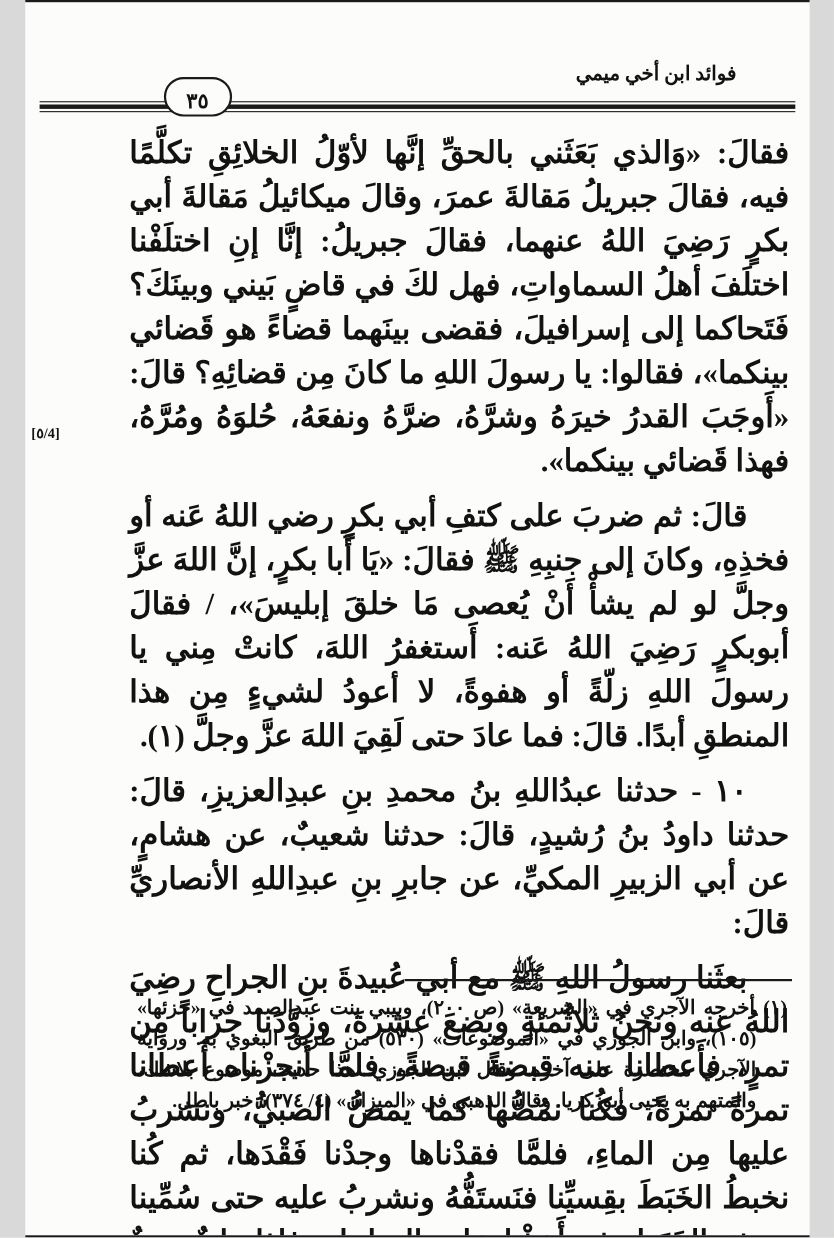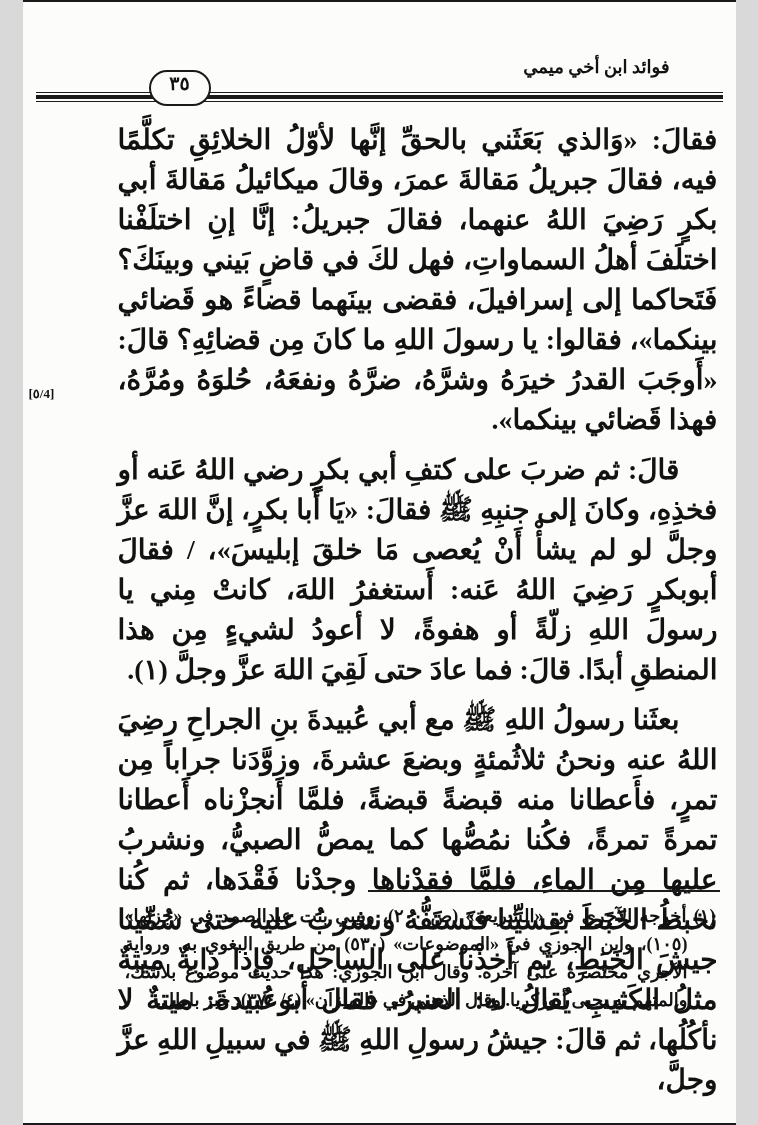--- a/index.html
+++ b/index.html
@@ -25,21 +25,21 @@
   .header-rules { position:absolute; top:90px; right:13px; left:13px; }
   .header-rules .r1 { height:1px; background:#1a1a1a; margin-bottom:2px; }
   .header-rules .r2 { height:4px; background:#1a1a1a; margin-bottom:2px; }
   .header-rules .r3 { height:1px; background:#1a1a1a; }
   .page-number-box {
     position:absolute; top:68px; left:126px;
     width:62px; height:36px;
     background:#fcfcfa;
     border:2px solid #1a1a1a;
     border-radius:18px;
-    display:flex; align-items:flex-start; justify-content:center;
+    display:flex; align-items:flex-end; justify-content:center;
     font-size:19px; font-weight:bold;
     z-index:2;
   }
 
   
   .body-text {
     position:absolute; top:118px; right:18px; left:95px;
     font-size:28px; font-weight:600;
     line-height:40px;
     text-align:justify;
@@ -89,20 +89,21 @@
     <div class="page-number-box">
       <span>٣٥</span>
     </div>
   </header>
 
   <div class="margin-note">[4/٥]</div>
 
   <main class="body-text">
     <p>فقالَ: «وَالذي بَعَثَني بالحقِّ إنَّها لأوّلُ الخلائِقِ تكلَّمًا فيه، فقالَ جبريلُ مَقالةَ عمرَ، وقالَ ميكائيلُ مَقالةَ أبي بكرٍ رَضِيَ اللهُ عنهما، فقالَ جبريلُ: إنَّا إنِ اختلَفْنا اختلَفَ أهلُ السماواتِ، فهل لكَ في قاضٍ بَيني وبينَكَ؟ فَتَحاكما إلى إسرافيلَ، فقضى بينَهما قضاءً هو قَضائي بينكما»، فقالوا: يا رسولَ اللهِ ما كانَ مِن قضائِهِ؟ قالَ: «أَوجَبَ القدرُ خيرَهُ وشرَّهُ، ضرَّهُ ونفعَهُ، حُلوَهُ ومُرَّهُ، فهذا قَضائي بينكما».</p>
     <p class="indent">قالَ: ثم ضربَ على كتفِ أبي بكرٍ رضي اللهُ عَنه أو فخذِهِ، وكانَ إلى جنبِهِ ﷺ فقالَ: «يَا أَبا بكرٍ، إنَّ اللهَ عزَّ وجلَّ لو لم يشأْ أَنْ يُعصى مَا خلقَ إبليسَ»، / فقالَ أبوبكرٍ رَضِيَ اللهُ عَنه: أَستغفرُ اللهَ، كانتْ مِني يا رسولَ اللهِ زلّةً أو هفوةً، لا أعودُ لشيءٍ مِن هذا المنطقِ أبدًا. قالَ: فما عادَ حتى لَقِيَ اللهَ عزَّ وجلَّ (١).</p>
+    <p class="indent">١٠ - حدثنا عبدُاللهِ بنُ محمدِ بنِ عبدِالعزيزِ، قالَ: حدثنا داودُ بنُ رُشيدٍ، قالَ: حدثنا شعيبٌ، عن هشامٍ، عن أبي الزبيرِ المكيِّ، عن جابرِ بنِ عبدِاللهِ الأنصاريِّ قالَ:</p>
     <p class="indent">بعثَنا رسولُ اللهِ ﷺ مع أبي عُبيدةَ بنِ الجراحِ رضِيَ اللهُ عنه ونحنُ ثلاثُمئةٍ وبضعَ عشرةَ، وزوَّدَنا جراباً مِن تمرٍ، فأَعطانا منه قبضةً قبضةً، فلمَّا أَنجزْناه أَعطانا تمرةً تمرةً، فكُنا نمُصُّها كما يمصُّ الصبيُّ، ونشربُ عليها مِن الماءِ، فلمَّا فقدْناها وجدْنا فَقْدَها، ثم كُنا نخبطُ الخَبَطَ بقِسيِّنا فنَستَفُّهُ ونشربُ عليه حتى سُمِّينا جيشَ الخَبَطِ، ثم أَخذْنا على الساحلِ، فإذا دابةٌ ميتةٌ مثلُ الكَثيبِ يُقالُ له: العنبرُ، فقالَ أبوعُبيدةَ: ميتةٌ لا نأكُلُها، ثم قالَ: جيشُ رسولِ اللهِ ﷺ في سبيلِ اللهِ عزَّ وجلَّ،</p>
   </main>
 
   <div class="footnote-rule"></div>
 
   <footer class="footnotes">
     <p>(١) أخرجه الآجري في «الشريعة» (ص ٢٠٠)، وبيبي بنت عبدالصمد في «جزئها» (١٠٥)، وابن الجوزي في «الموضوعات» (٥٣٠) من طريق البغوي به. ورواية الآجري مختصرة على آخره. وقال ابن الجوزي: هذا حديث موضوع بلاشك، والمتهم به يحيى أبوزكريا. وقال الذهبي في «الميزان» (٤/ ٣٧٤): خبر باطل.</p>
   </footer>
 
 </div>

